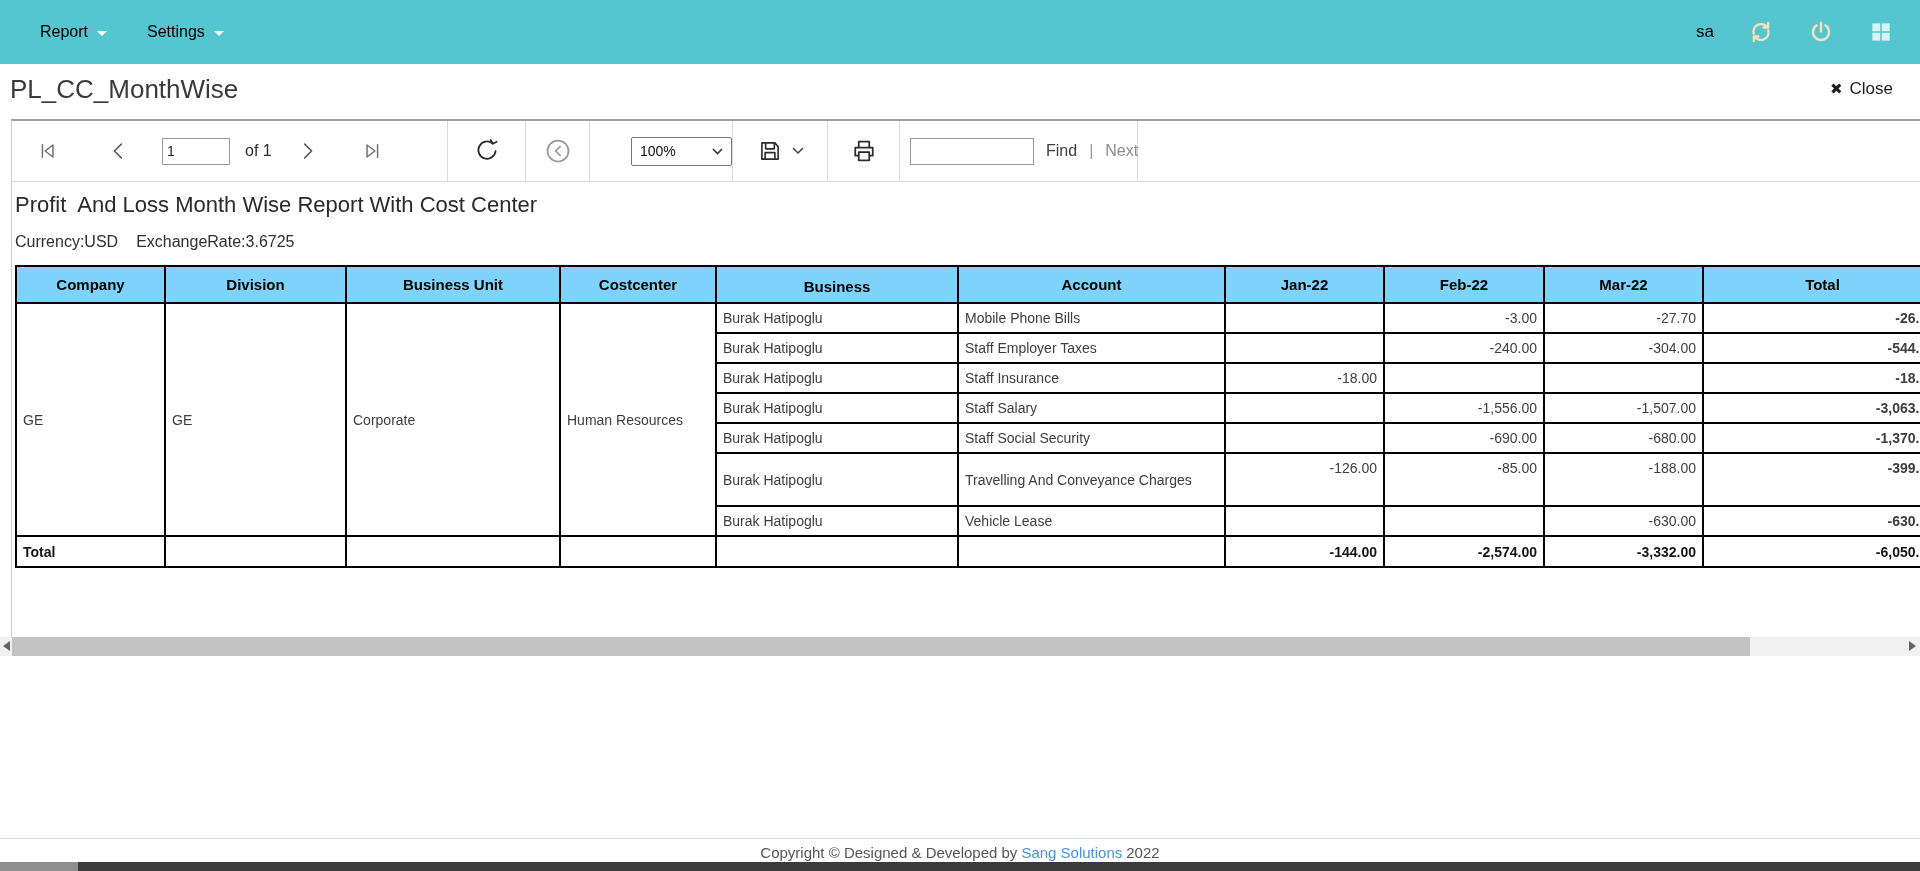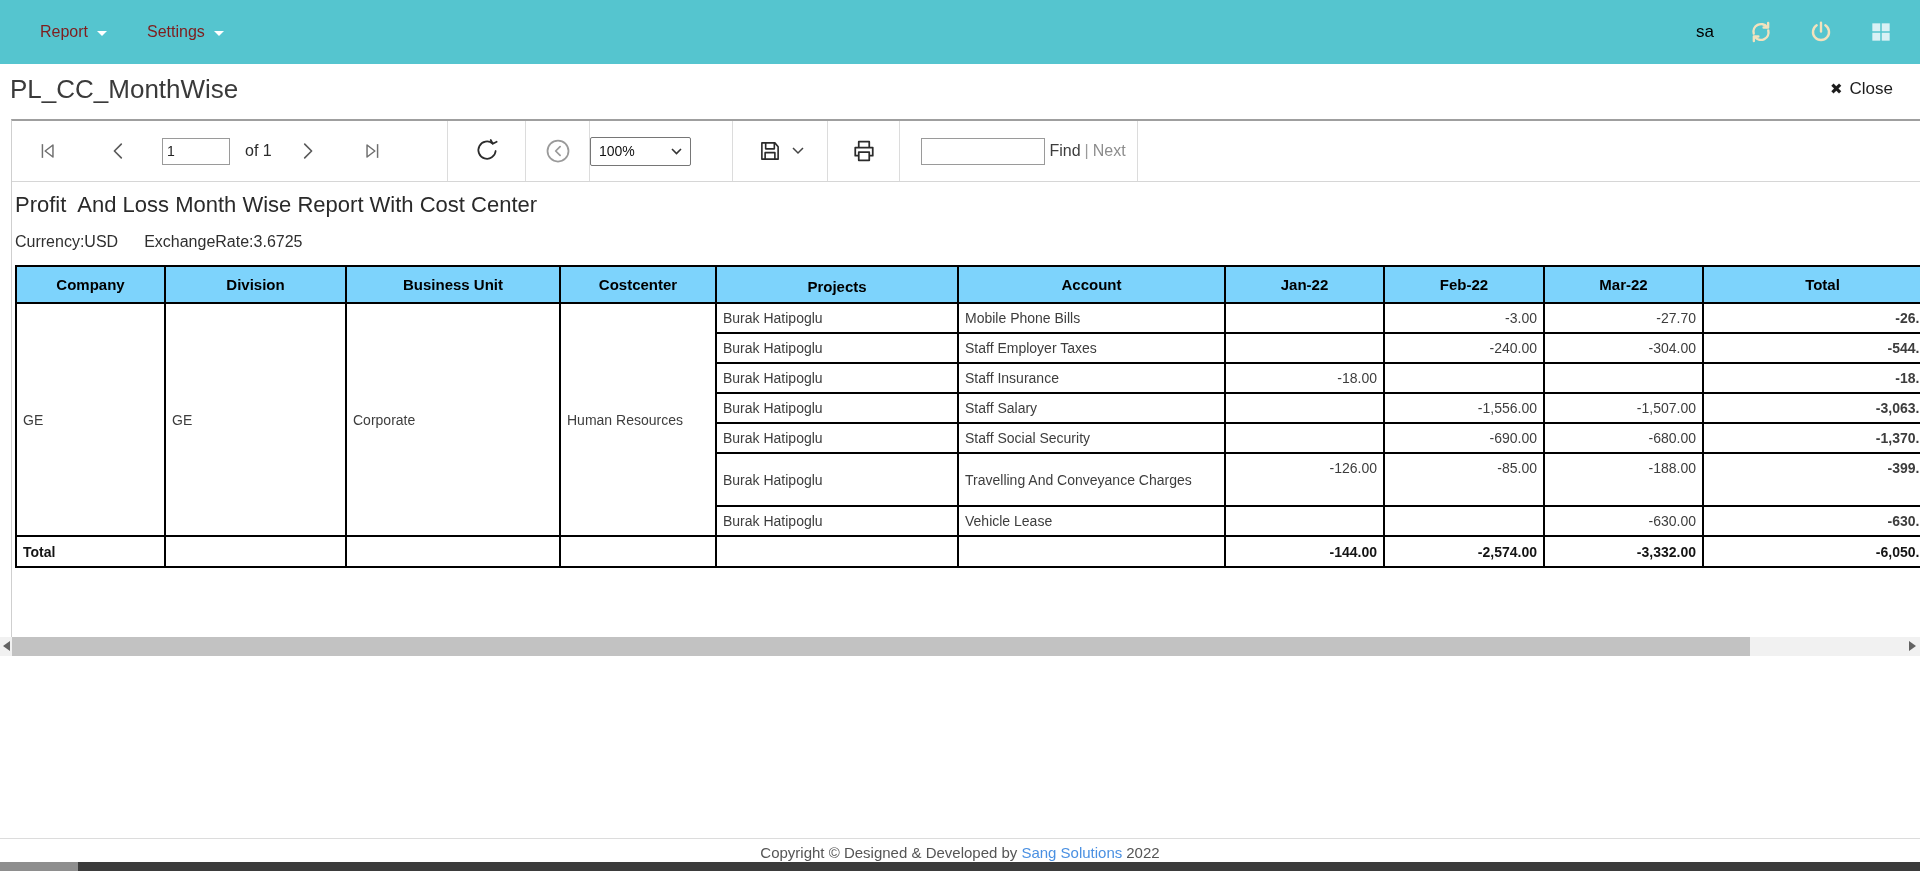--- a/index.html
+++ b/index.html
@@ -1,62 +1,62 @@
 <!DOCTYPE html>
 <html><head>
 <meta charset="utf-8">
 <style>
   html,body{margin:0;padding:0;background:#fff;font-family:"Liberation Sans",sans-serif;}
   .stage{position:relative;width:1920px;height:871px;background:#fff;overflow:hidden;}
 
   
   .navbar{position:absolute;top:0;left:0;width:1920px;height:64px;background:#55c5cf;display:flex;align-items:center;}
-  .nav-menu{display:flex;align-items:center;gap:9px;color:#7f1d1d;font-size:16px;cursor:pointer;}
+  .nav-menu{display:flex;align-items:center;gap:9px;color:#000000;font-size:16px;cursor:pointer;}
   .nav-menu.first{margin-left:40px;}
   .nav-menu.second{margin-left:40px;}
   .caret-down{width:0;height:0;border-left:5px solid transparent;border-right:5px solid transparent;border-top:5px solid #fff;margin-top:2px;}
   .nav-right{margin-left:auto;margin-right:26px;display:flex;align-items:center;gap:34px;}
   .nav-user{color:#000000;font-size:17px;}
   .nav-icon{width:26px;height:26px;display:block;cursor:pointer;}
 
   
   .page-header{position:absolute;top:64px;left:0;width:1920px;height:50px;display:flex;align-items:center;background:#fff;}
   .page-title{margin-left:10px;font-size:26px;color:#3a3a3a;}
   .close-btn{margin-left:auto;margin-right:27px;display:flex;align-items:center;gap:7px;cursor:pointer;color:#1d1d1d;font-size:17px;}
   .close-x{font-size:15px;color:#1d1d1d;}
 
   
   .panel{position:absolute;top:119px;left:11px;width:1909px;height:518px;background:#fff;border-top:2px solid #9f9f9f;border-left:1px solid #cfcfcf;box-sizing:border-box;}
   .toolbar{height:61px;border-bottom:1px solid #d6d6d6;display:flex;align-items:stretch;box-sizing:border-box;}
   .tb-cell{display:flex;align-items:center;border-right:1px solid #dcdcdc;box-sizing:border-box;}
   .tb-pagination{width:436px;}
   .tb-refresh{width:78px;justify-content:center;}
   .tb-back{width:64px;justify-content:center;}
-  .tb-zoom{width:143px;justify-content:flex-start;}
+  .tb-zoom{width:143px;justify-content:flex-end;}
   .tb-save{width:95px;justify-content:center;gap:9px;}
   .tb-print{width:72px;justify-content:center;}
-  .tb-find{width:238px;gap:4px;padding-left:10px;justify-content:center;}
+  .tb-find{width:238px;gap:12px;padding-left:10px;}
   .pg-icon{display:block;cursor:pointer;}
   .pg-first{margin-left:24px;}
   .pg-prev{margin-left:50px;}
   .page-input{margin-left:32px;width:58px;height:25px;border:1px solid #9a9a9a;font-size:14px;padding:0 4px;color:#222;font-family:"Liberation Sans",sans-serif;}
   .of-label{margin-left:15px;font-size:16px;color:#2b2b2b;}
   .pg-next{margin-left:24px;}
   .pg-last{margin-left:44px;}
   .zoom-select{width:101px;height:29px;border:1px solid #767676;border-radius:2px;display:flex;align-items:center;justify-content:space-between;padding:0 8px;cursor:pointer;background:#fff;box-sizing:border-box;}
   .zoom-value{font-size:14px;color:#111;}
   .find-input{width:114px;height:25px;border:1px solid #9a9a9a;font-size:14px;padding:0 4px;color:#222;font-family:"Liberation Sans",sans-serif;}
   .find-label{font-size:16px;color:#3d3d3d;cursor:pointer;}
   .find-sep{font-size:16px;color:#9b9b9b;}
   .next-label{font-size:16px;color:#8d8d8d;cursor:pointer;}
 
   
   .report-body{position:relative;overflow:hidden;height:455px;}
   .report-title{margin:10px 0 0 3px;font-size:22px;color:#2a2a2a;white-space:pre;}
-  .currency-line{margin:15px 0 0 3px;display:flex;gap:26px;font-size:16px;color:#2f2f2f;}
+  .currency-line{margin:15px 0 0 3px;display:flex;gap:18px;font-size:16px;color:#2f2f2f;}
 
   .rpt-table{border-collapse:collapse;table-layout:fixed;width:1926px;margin:14px 0 0 3px;}
   .rpt-table th,.rpt-table td{border:2px solid #000;box-sizing:border-box;overflow:hidden;}
   .rpt-table th{background:#7dd3fc;font-size:15px;font-weight:bold;color:#000;text-align:center;vertical-align:middle;}
   .hdr-row{height:37px;}
   .th-raised{vertical-align:top;padding-top:4px;}
   .rpt-table td{font-size:14px;color:#3d3d3d;padding:2px 6px;vertical-align:middle;background:#fff;}
   .grp{vertical-align:top;padding-top:4px;border-radius:16px;}
   .col-num{text-align:right;font-size:13px;color:#3e3e3e;padding-right:6px;}
   .col-total{font-weight:bold;color:#141414;}
@@ -207,21 +207,21 @@
             <col style="width:160px">
           <col style="width:159px">
             <col style="width:239px">
         </colgroup>
         <tbody>
             <tr class="hdr-row">
           <th>Company</th>
           <th>Division</th>
           <th>Business Unit</th>
           <th>Costcenter</th>
-          <th class="th-raised">Projects</th>
+          <th class="th-raised">Business</th>
           <th>Account</th>
           <th>Jan-22</th>
           <th>Feb-22</th>
           <th>Mar-22</th>
           <th>Total</th>
         </tr>
         <tr class="trow">
           <td class="grp" rowspan="7">GE</td>
           <td class="grp" rowspan="7">GE</td>
           <td class="grp" rowspan="7">Corporate</td>

